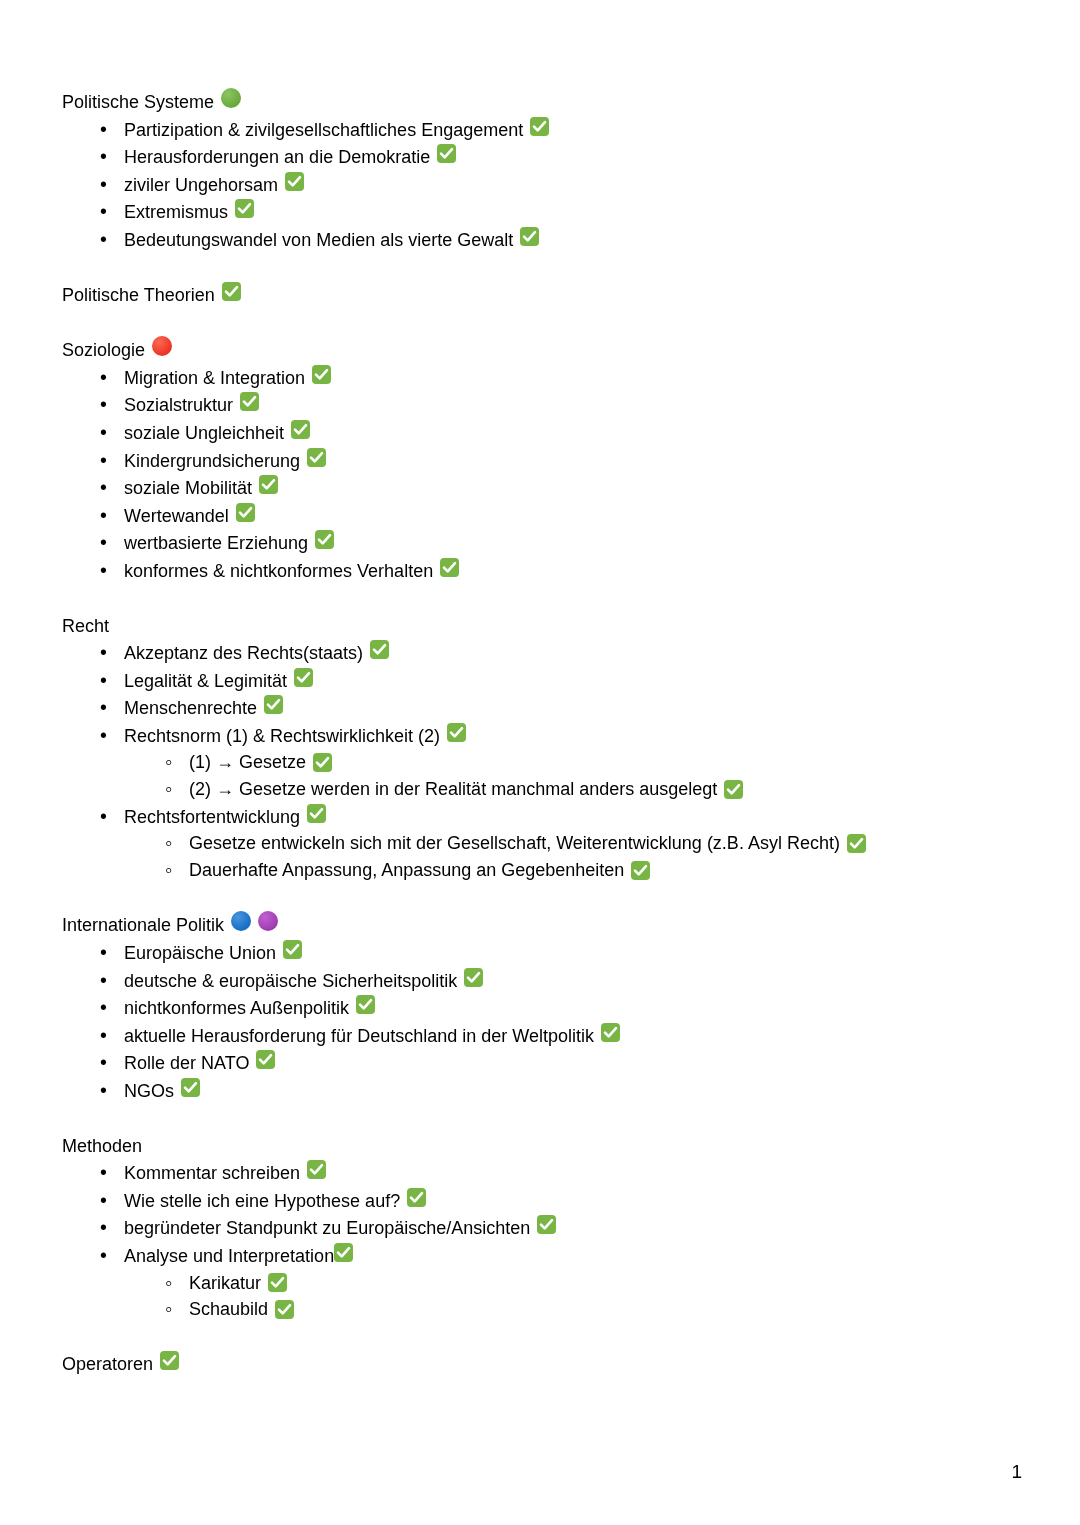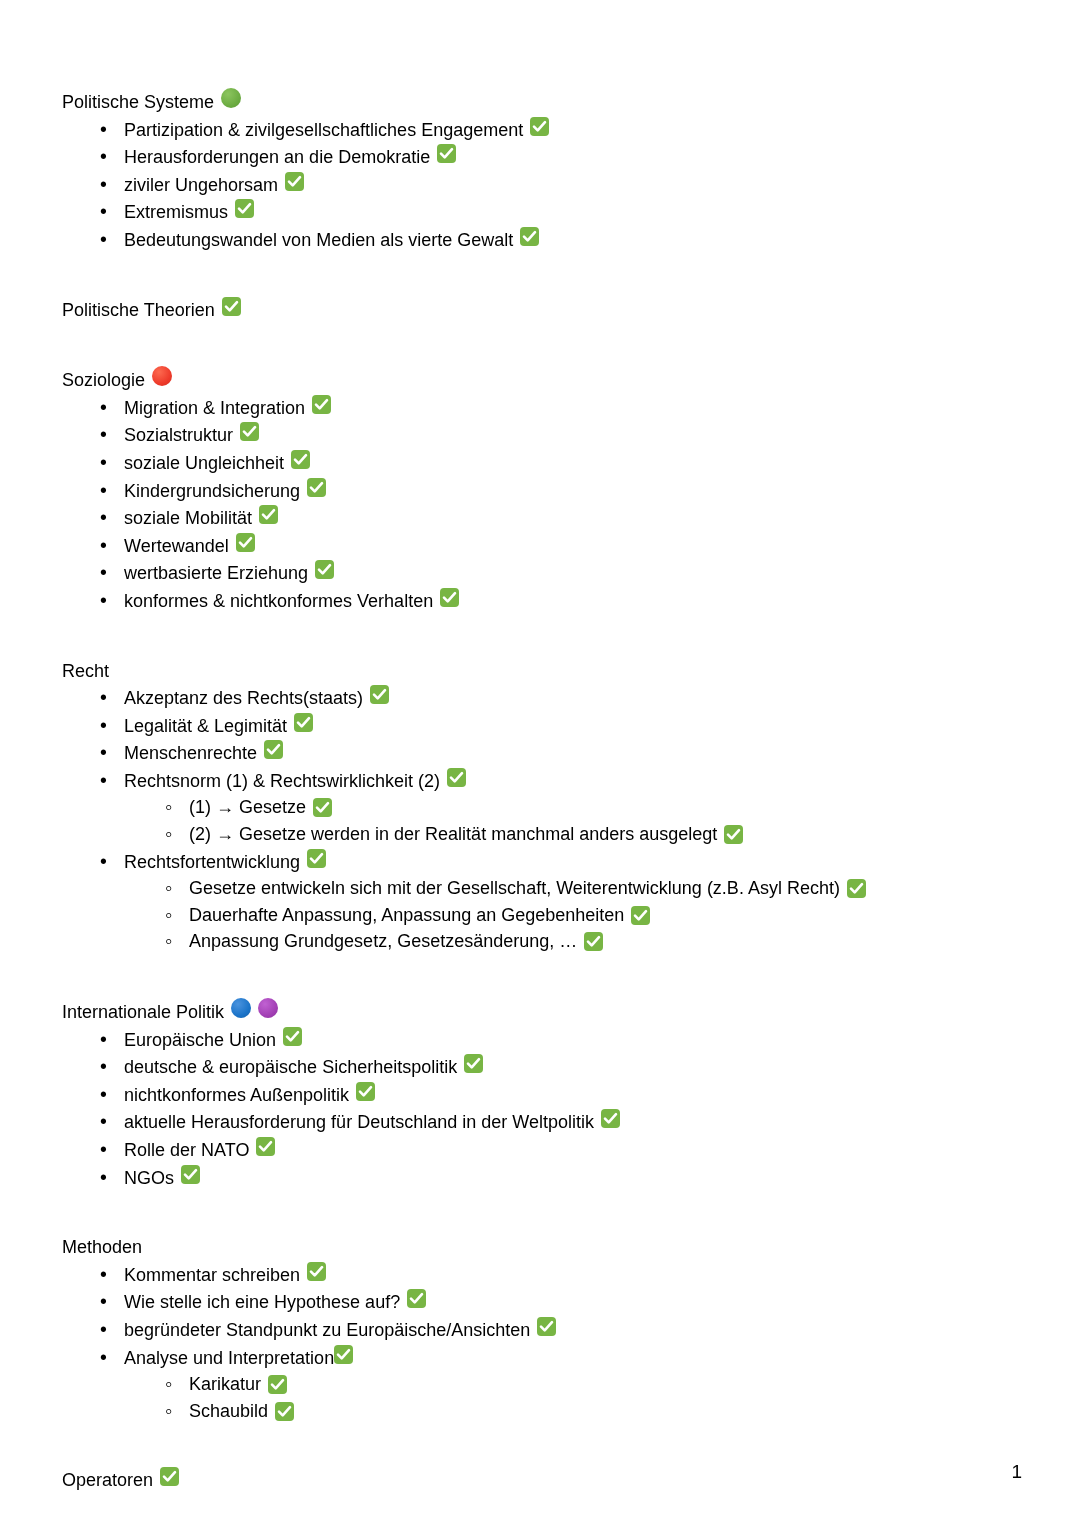--- a/index.html
+++ b/index.html
@@ -28,21 +28,21 @@
     display: flex;
     align-items: baseline;
     font-size: 18px;
     line-height: 26.6px;
     white-space: nowrap;
   }
   .heading-row {
     margin-top: 0;
   }
   .section + .section {
-    margin-top: 43px;   
+    margin-top: 28px;   
   }
 
   
   .lvl1 { padding-left: 38px; }
   .lvl2 { padding-left: 103px; align-items: center; }
 
   .bullet {
     flex: 0 0 auto;
     width: 24px;
     font-size: 19.5px;
@@ -317,29 +317,20 @@
         </div>
         <div class="row lvl2">
           <span class="bullet circle"></span>
           <span class="txt">Dauerhafte Anpassung, Anpassung an Gegebenheiten</span>
           <span class="emoji check gap-before" style="background: rgb(120, 181, 68);">
             <svg width="19" height="19" viewBox="0 0 19 19">
               <path d="M4 9.6 L7.7 13.4 L15 5.2" fill="none" stroke="#ffffff" stroke-width="2.6" stroke-linecap="round" stroke-linejoin="round"></path>
             </svg>
           </span>
         </div>
-        <div class="row lvl2">
-          <span class="bullet circle"></span>
-          <span class="txt">Anpassung Grundgesetz, Gesetzesänderung, …</span>
-          <span class="emoji check gap-before" style="background: rgb(120, 181, 68);">
-            <svg width="19" height="19" viewBox="0 0 19 19">
-              <path d="M4 9.6 L7.7 13.4 L15 5.2" fill="none" stroke="#ffffff" stroke-width="2.6" stroke-linecap="round" stroke-linejoin="round"></path>
-            </svg>
-          </span>
-        </div>
       </div>
       <div class="section">
         <div class="row heading-row">
           <span class="txt">Internationale Politik</span>
           <span class="emoji dot blue gap-before"></span>
           <span class="emoji dot purple gap-before"></span>
         </div>
         <div class="row lvl1">
           <span class="bullet disc"></span>
           <span class="txt">Europäische Union</span>

